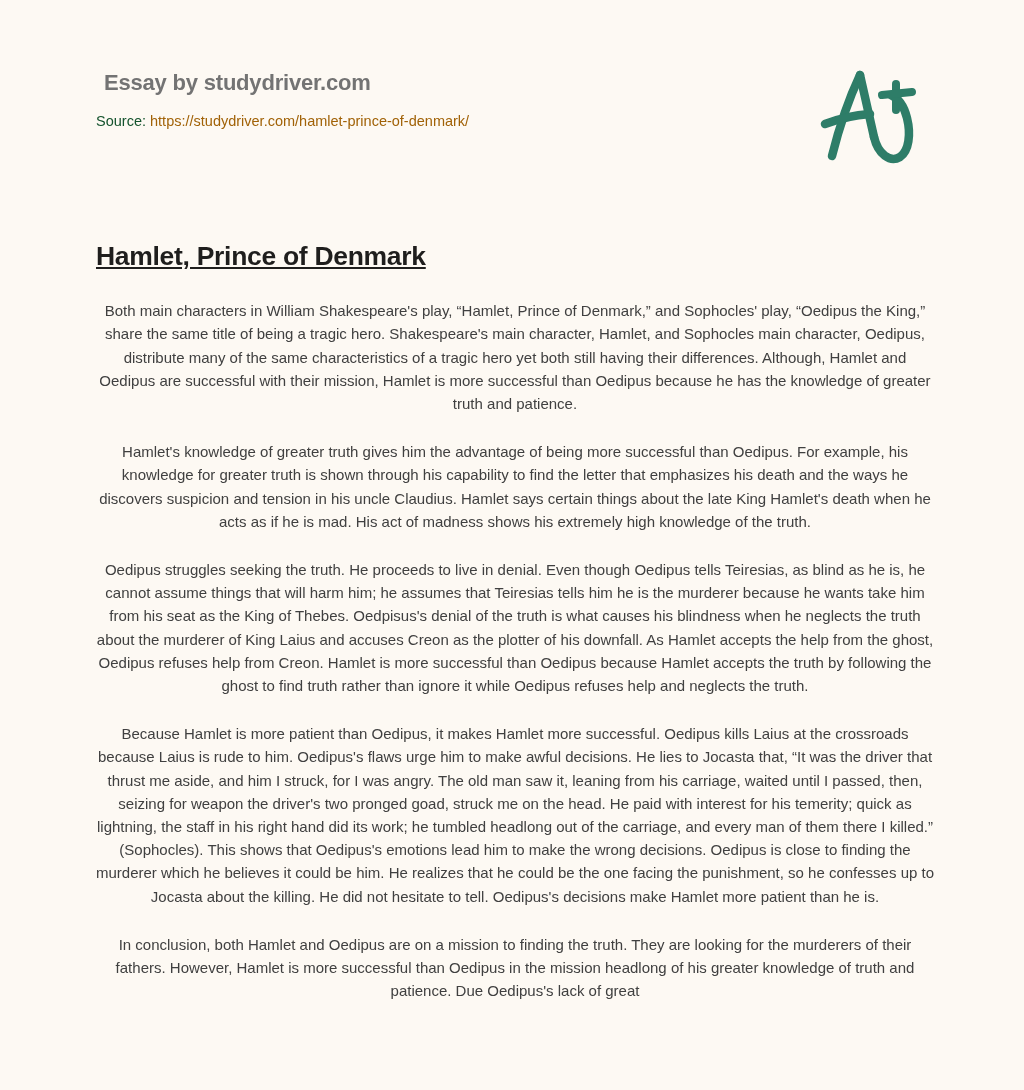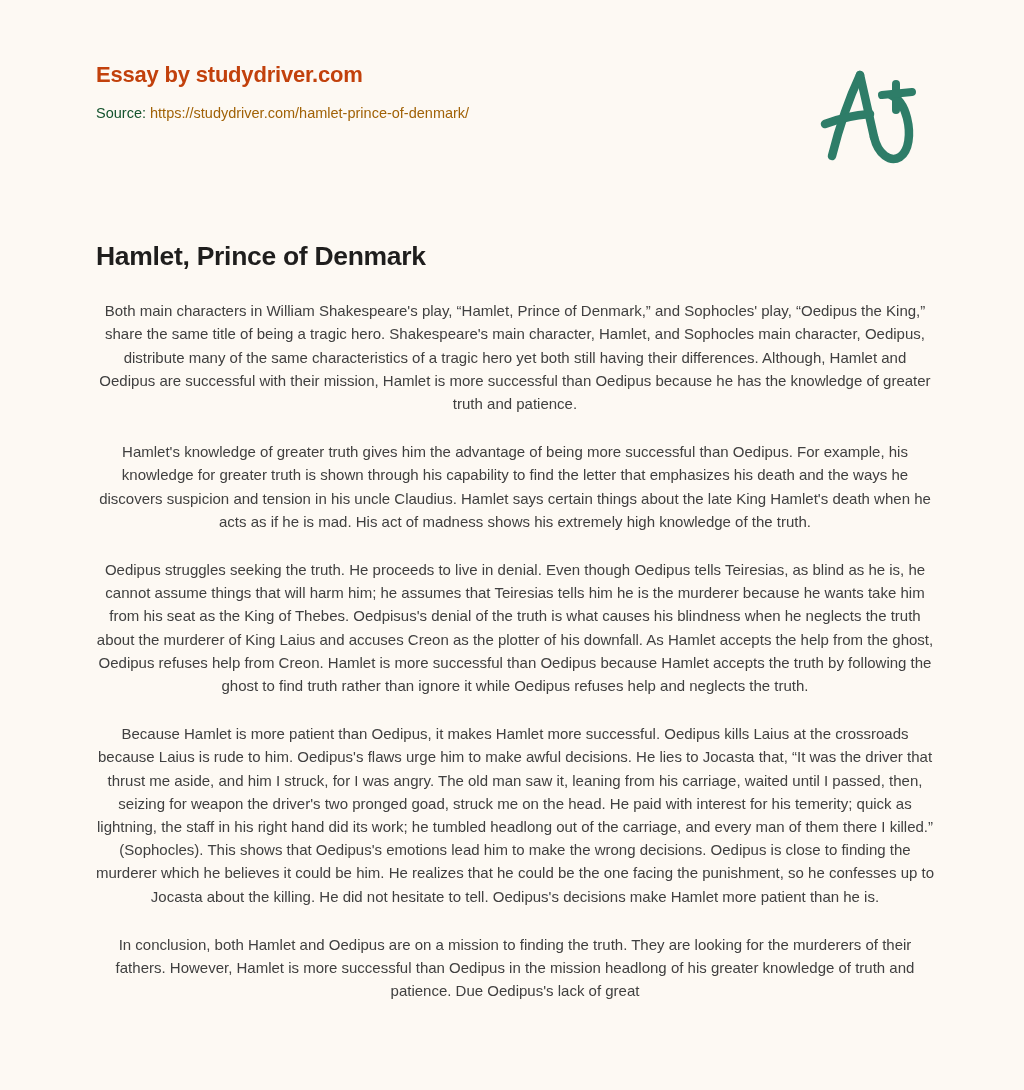--- a/index.html
+++ b/index.html
@@ -35,24 +35,24 @@
   .brand-block {
     position: absolute;
     left: 96px;
     top: 62px;
     width: 700px;
   }
 
   .brand-title {
     font-size: 22px;
     font-weight: bold;
-    color: #c2410c;
+    color: #737373;
     letter-spacing: -0.2px;
     line-height: 1.2;
-    margin: 0;
+    margin: 8px;
   }
 
   .source-line {
     margin-top: 16px;
     font-size: 14.5px;
     color: #8d8a86;
     line-height: 1.3;
     white-space: nowrap;
   }
 
@@ -87,20 +87,21 @@
     width: 838px;
   }
 
   .article-title {
     font-size: 26.5px;
     font-weight: bold;
     color: #1f1e1d;
     letter-spacing: -0.3px;
     line-height: 1.25;
     margin: 0 0 26px 0;
+    text-decoration: underline;
   }
 
   .article-body p {
     font-size: 15px;
     line-height: 23.2px;
     color: #404040;
     margin: 0 0 25px 0;
     text-align: center;
   }
   .article-body p:last-child {

